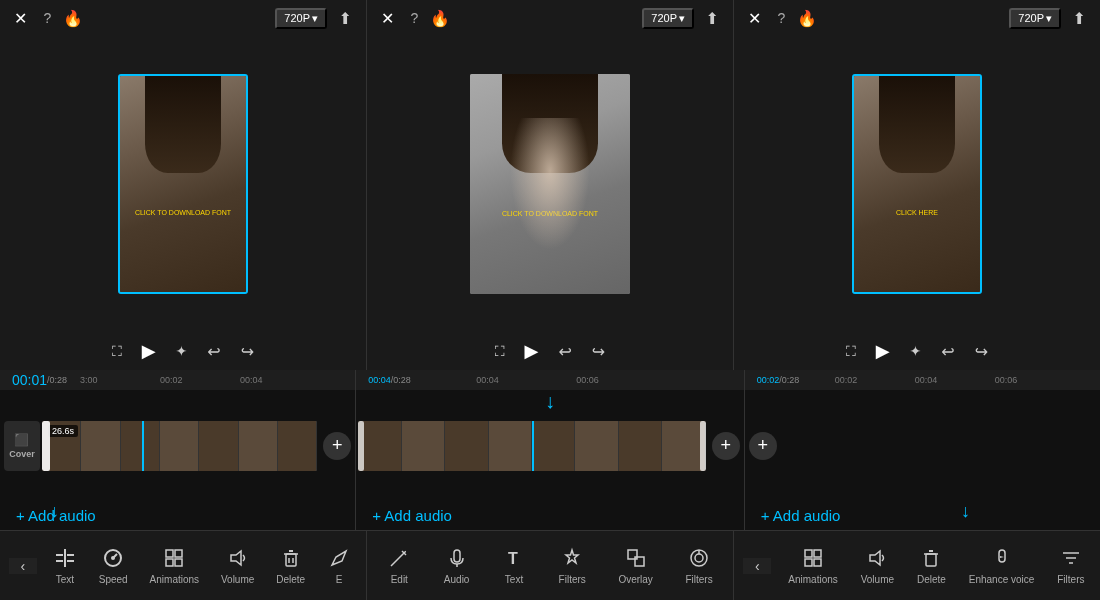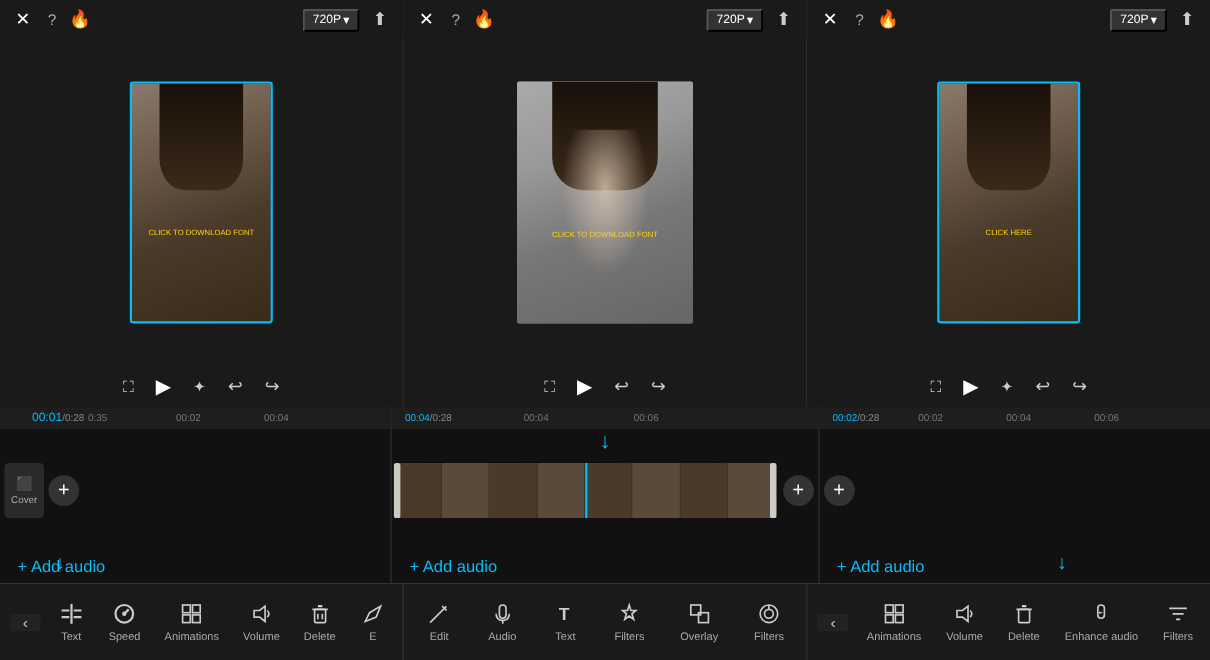--- a/index.html
+++ b/index.html
@@ -511,31 +511,46 @@
       <button class="ctrl-btn">↩</button>
       <button class="ctrl-btn">↪</button>
     </div>
   </div>
 </div>
 
 <div class="timeline-section">
 
   <div class="timeline-panel" style="flex:1.1;">
     <div class="timeline-ruler">
-      <span style="margin-left:21px;color:#00bfff;font-size:11px;">00:01</span>
+      <span style="margin-left:4px;color:#00bfff;font-size:14px;">00:01</span>
       <span style="color:#888;font-size:9px;">/ </span>
       <span style="color:#888;font-size:9px;">0:28</span>
-      <span class="ruler-mark" style="left:80px;">0:35</span>
+      <span class="ruler-mark" style="left:80px;">3:00</span>
       <span class="ruler-mark" style="left:160px;">00:02</span>
       <span class="ruler-mark" style="left:240px;">00:04</span>
     </div>
     <div class="timeline-track">
       <div class="cover-label">
         <span style="font-size:12px;">⬛</span>
-        <span style="font-size:9px;">Cover</span>
+        <span style="font-size:9px;font-weight:bold;">Cover</span>
+      </div>
+      <div class="filmstrip" style="position:relative;">
+        <div class="duration-badge">26.6s</div>
+        <div class="trim-handle trim-handle-left"></div>
+        <div class="filmstrip-frames">
+          <div class="frame"></div>
+          <div class="frame"></div>
+          <div class="frame"></div>
+          <div class="frame"></div>
+          <div class="frame"></div>
+          <div class="frame"></div>
+          <div class="frame"></div>
+        </div>
+
+        <div class="playhead" style="left:100px;"></div>
       </div>
       <button class="add-clip-btn">+</button>
     </div>
     <div style="padding: 2px 8px;">
       <button class="add-audio">+ Add audio</button>
     </div>
 
   </div>
 
   <div class="timeline-panel" style="flex:1.2;position:relative;">
@@ -752,21 +767,21 @@
     </div>
 
     <div style="position:absolute;top:-30px;right:130px;color:#00bfff;font-size:18px;pointer-events:none;">↓</div>
     <div class="tool-item">
       <div class="tool-icon">
         <svg width="22" height="22" viewBox="0 0 22 22">
             <path d="M11 3 Q14,3 14,6 L14,12 Q14,15 11,15 Q8,15 8,12 L8,6 Q8,3 11,3 Z" stroke="#ccc" stroke-width="1.5" fill="none"></path>
             <polygon points="9,9 9,11 13,10" fill="#ccc"></polygon>
           </svg>
       </div>
-      <span class="tool-label">Enhance audio</span>
+      <span class="tool-label">Enhance voice</span>
     </div>
     <div class="tool-item">
       <div class="tool-icon">
         <svg width="22" height="22" viewBox="0 0 22 22">
             <line x1="3" y1="6" x2="19" y2="6" stroke="#ccc" stroke-width="1.5"></line>
             <line x1="6" y1="11" x2="16" y2="11" stroke="#ccc" stroke-width="1.5"></line>
             <line x1="9" y1="16" x2="13" y2="16" stroke="#ccc" stroke-width="1.5"></line>
           </svg>
       </div>
       <span class="tool-label">Filters</span>

